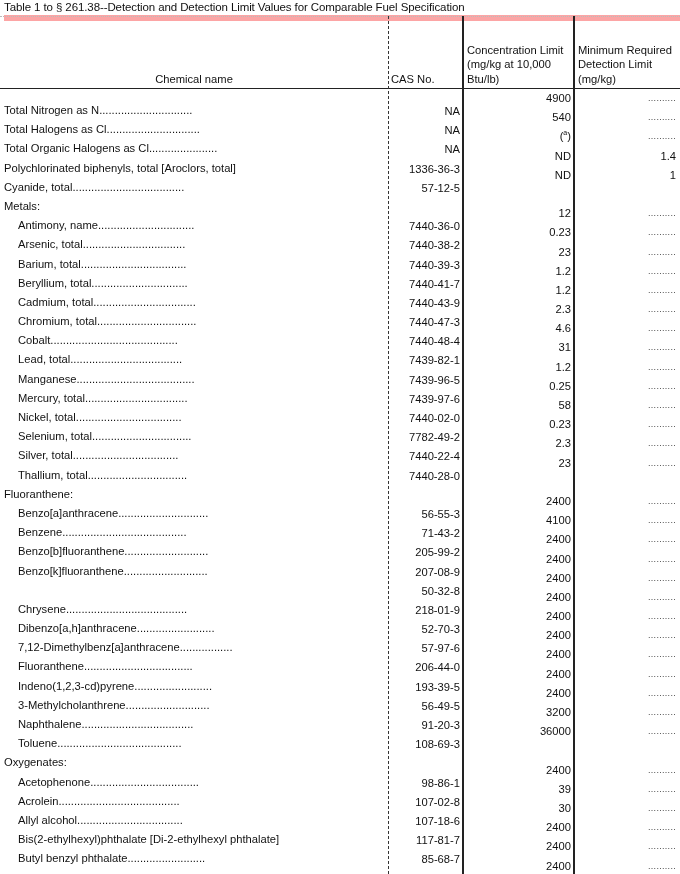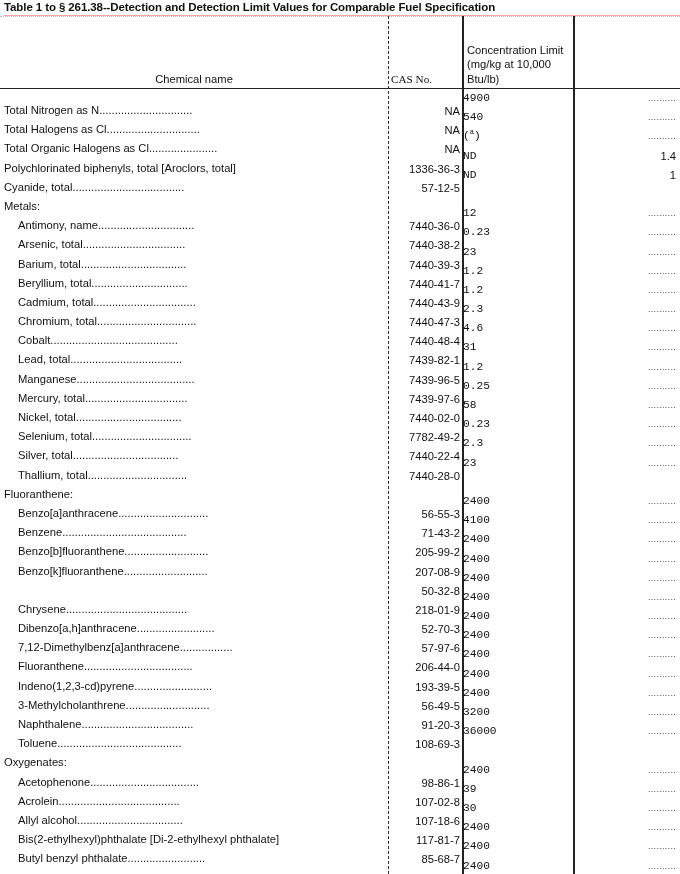--- a/index.html
+++ b/index.html
@@ -2,67 +2,70 @@
 <html><head>
 <meta charset="utf-8">
 <style>
   html, body { margin: 0; padding: 0; background: #ffffff; }
   body {
     width: 680px; height: 874px; overflow: hidden; position: relative;
     font-family: "Liberation Sans", sans-serif; color: #111;
   }
   .title {
     position: absolute; left: 4px; top: 0px; width: 676px; height: 15px;
-    font-size: 11.5px; font-weight: bold; line-height: 14px;
-    border-bottom: 1px solid #fca5a5; white-space: nowrap; letter-spacing: -0.1px;
+    font-size: 11.5px; font-weight: normal; line-height: 14px;
+    border-bottom: 6px solid #fca5a5; white-space: nowrap; letter-spacing: -0.1px;
   }
   .header {
     position: absolute; left: 0; top: 16px; width: 680px; height: 72px;
     border-bottom: 1.5px solid #222;
   }
   .header .topline { position: absolute; left: 0; top: 0; width: 680px; height: 0; border-top: 1px dotted #bbb; }
   .hcell { position: absolute; top: 0; height: 72px; font-size: 11.2px; line-height: 14.5px; }
   .hcell.name { left: 0; width: 388px; }
   .hcell.name span { position: absolute; bottom: 2px; left: 0; width: 388px; text-align: center; }
   .hcell.cas { left: 389px; width: 73px; }
-  .hcell.cas span { position: absolute; bottom: 2px; left: 2px; font-family: Liberation Serif, serif; }
+  .hcell.cas span { position: absolute; bottom: 2px; left: 2px; }
   .hcell.conc { left: 463px; width: 96px; }
   .hcell.conc span { position: absolute; bottom: 2px; left: 4px; width: 106px; }
   .hcell.mrdl { left: 574px; width: 106px; }
   .hcell.mrdl span { position: absolute; bottom: 2px; left: 4px; width: 100px; }
   .vline { position: absolute; top: 16px; height: 858px; border-left: 1.5px solid #222; }
   .vline.v1 { left: 388px; border-left: 1px dashed #333; }
   .vline.v2 { left: 462px; border-left-width: 2px; }
   .vline.v3 { left: 573px; border-left-width: 2px; }
   .rows { position: absolute; left: 0; top: 89px; width: 680px; }
   .row { position: relative; height: 19.2px; font-size: 11.2px; line-height: 19px; white-space: nowrap; }
   .row .nm { position: absolute; left: 4px; top: 0; width: 380px; overflow: hidden; margin-top: 12px; }
   .row.sub .nm { left: 18px; }
   .row .cas { position: absolute; left: 389px; width: 71px; text-align: right; top: 13px; }
-  .row .conc { position: absolute; left: 463px; width: 108px; text-align: left; top: 0; font-family: Liberation Mono, monospace; }
+  .row .conc { position: absolute; left: 463px; width: 108px; text-align: right; top: 0; }
   .row .mrdl { position: absolute; left: 574px; width: 102px; text-align: right; top: 0; }
   .row .mrdl.dots { color: #444; font-size: 9px; letter-spacing: 0.3px; }
   sup { font-size: 7px; line-height: 0; }
 </style>
 </head>
 <body>
 
 <div class="title">Table 1 to § 261.38--Detection and Detection Limit Values for Comparable Fuel Specification</div>
 
 <div class="header">
   <div class="topline"></div>
   <div class="hcell name">
       <span>Chemical name</span>
     </div>
   <div class="hcell cas">
       <span>CAS No.</span>
     </div>
   <div class="hcell conc">
       <span>Concentration Limit (mg/kg at 10,000 Btu/lb)</span>
     </div>
+  <div class="hcell mrdl">
+      <span>Minimum Required Detection Limit (mg/kg)</span>
+    </div>
 </div>
 
 <div class="vline v1"></div>
 <div class="vline v2"></div>
 <div class="vline v3"></div>
 
 <div class="rows" id="rows">
     <div class="row">
       <span class="nm">Total Nitrogen as N..............................</span>
       <span class="cas">NA</span>

